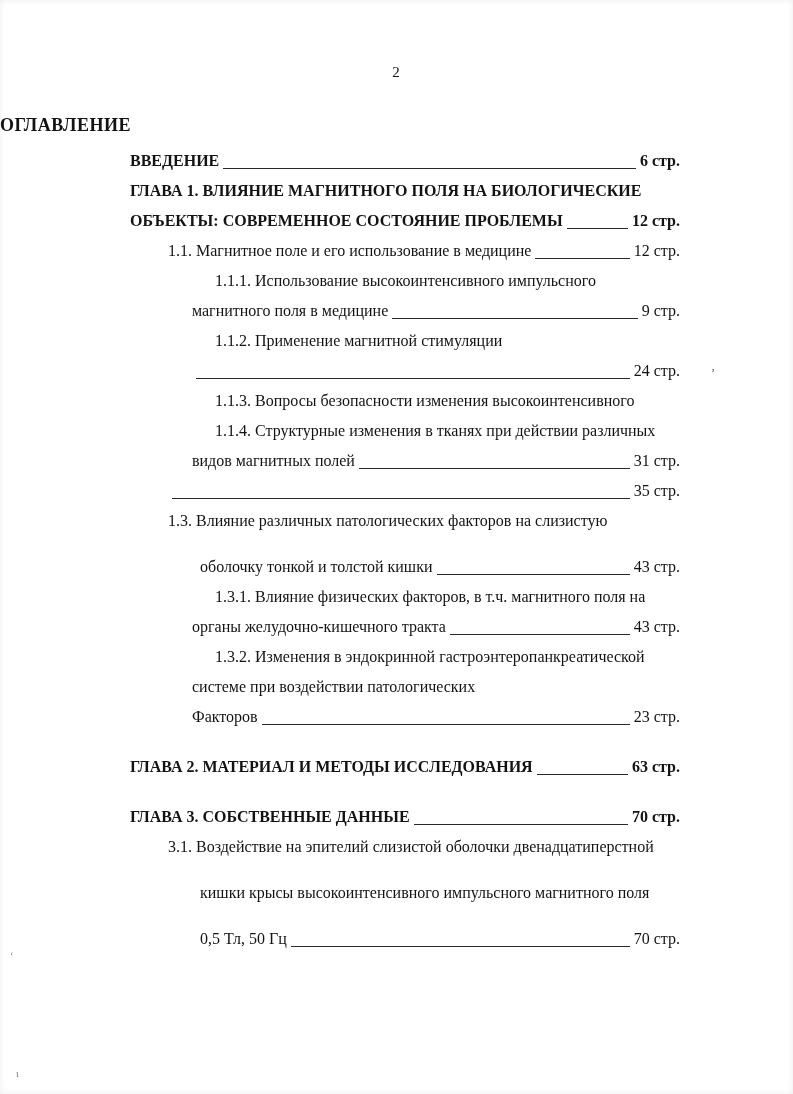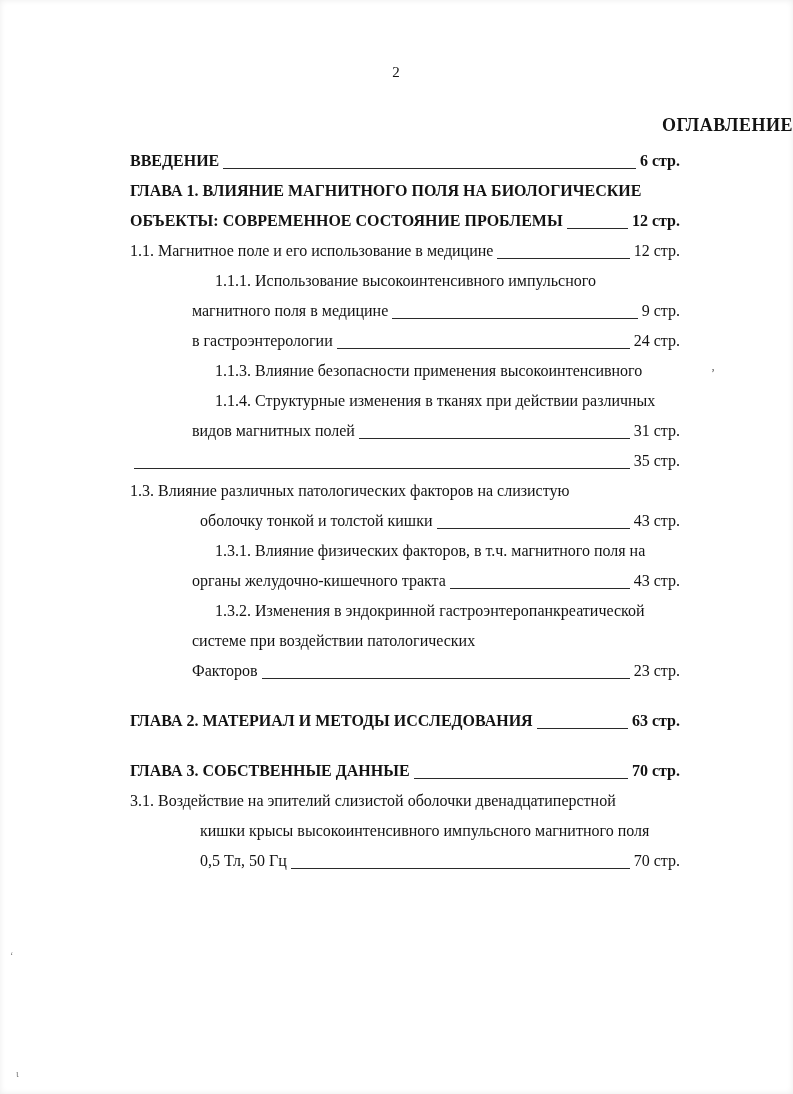--- a/index.html
+++ b/index.html
@@ -17,21 +17,21 @@
     overflow: hidden;
     box-shadow: inset 0 0 6px rgba(0,0,0,0.08);
   }
   .page-number {
     text-align: center;
     padding-top: 64px;
     font-size: 15px;
     letter-spacing: 1px;
   }
   .doc-title {
-    text-align: right;
+    text-align: left;
     margin-top: 34px;
     font-size: 18px;
     font-weight: bold;
     letter-spacing: 0.5px;
   }
   .toc {
     margin-top: 10px;
     padding-left: 130px;
     padding-right: 113px;
   }
@@ -50,23 +50,23 @@
     min-width: 12px;
     align-self: flex-end;
     border-bottom: 1.3px solid #2a2a2a;
     margin: 0 3px 7px 4px;
   }
   .row .pg {
     flex: 0 0 auto;
     padding-left: 1px;
   }
   .lvl0 { margin-left: 0; }
-  .lvl1 { }
+  .lvl1 { margin-left: 38px; }
   .lvl2 { margin-left: 85px; }
-  .lvl1.cont { margin-left: 70px; }
+  .lvl1.cont { margin-left: 70px; margin-top: 16px; }
   .lvl2.cont { margin-left: 62px; }
   .artifact {
     position: absolute;
     color: #7a7a7a;
     font-size: 10px;
     user-select: none;
   }
   .artifact.a1 { left: 711px; top: 366px; font-size: 12px; color: #555; }
   .artifact.a2 { left: 10px;  top: 950px; }
   .artifact.a3 { left: 16px;  top: 1068px; }
@@ -97,27 +97,29 @@
         <span class="pg">12 стр.</span>
       </div>
       <div class="row lvl2">
         <span class="t">1.1.1. Использование высокоинтенсивного импульсного</span>
       </div>
       <div class="row lvl2 cont">
         <span class="t">магнитного поля в медицине</span>
         <span class="leader"></span>
         <span class="pg">9 стр.</span>
       </div>
+      <div class="row lvl2">
+        <span class="t">1.1.2. Применение магнитной стимуляции</span>
+      </div>
       <div class="row lvl2 cont">
-        <span class="t">в гастроэнтерологии</span>
         <span class="leader"></span>
         <span class="pg">24 стр.</span>
       </div>
       <div class="row lvl2">
-        <span class="t">1.1.3. Влияние безопасности применения высокоинтенсивного</span>
+        <span class="t">1.1.3. Вопросы безопасности изменения высокоинтенсивного</span>
       </div>
       <div class="row lvl2">
         <span class="t">1.1.4. Структурные изменения в тканях при действии различных</span>
       </div>
       <div class="row lvl2 cont">
         <span class="t">видов магнитных полей</span>
         <span class="leader"></span>
         <span class="pg">31 стр.</span>
       </div>
       <div class="row lvl1">

